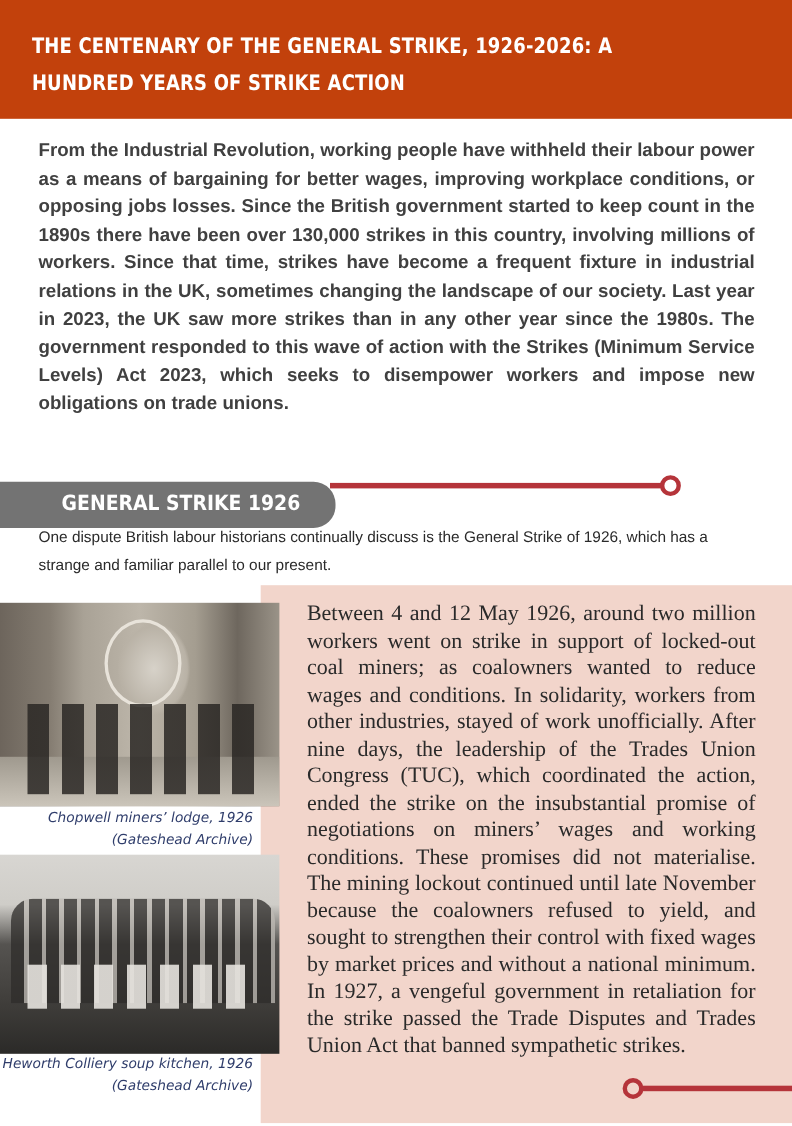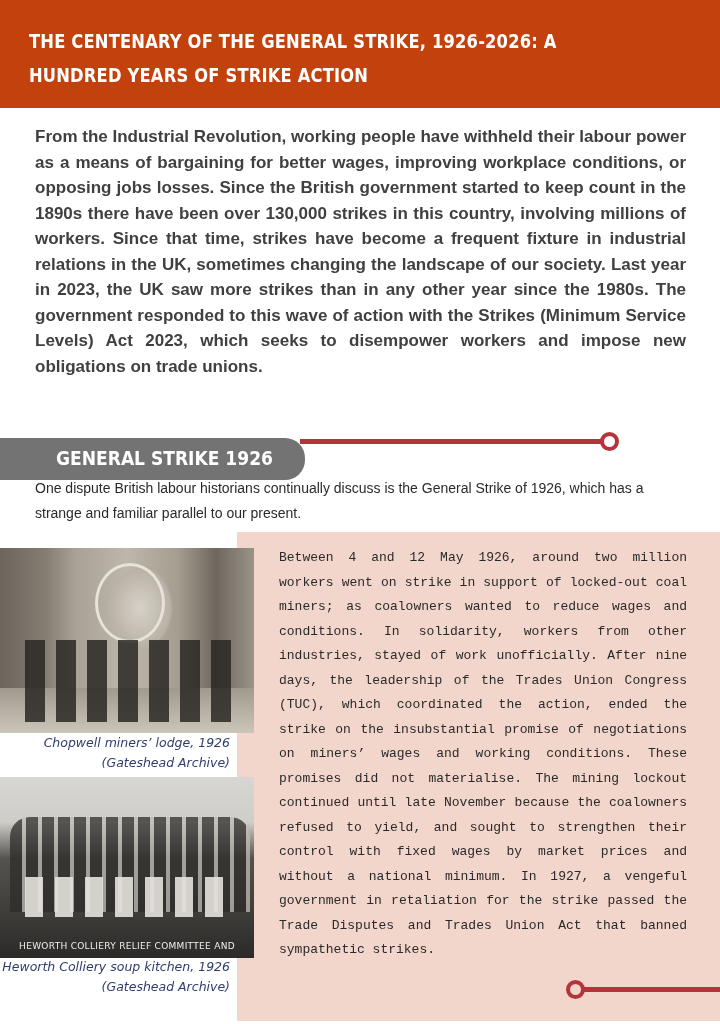--- a/index.html
+++ b/index.html
@@ -48,21 +48,21 @@
     font-family: "Liberation Sans", sans-serif; font-size: 14px; line-height: 25px;
     color: #2a2a2a;
   }
 
   .pink-box {
     position: absolute; left: 237px; top: 532px; width: 483px; height: 489px;
     background: #f2d5cb;
   }
   .pink-text {
     position: absolute; left: 279px; top: 546px; width: 408px;
-    font-family: Liberation Mono, monospace; font-size: 13px; line-height: 24.5px;
+    font-family: Liberation Serif, serif; font-size: 20px; line-height: 24.5px;
     color: #2a2a2a; text-align: justify;
   }
   .bottom-line {
     position: absolute; left: 583px; top: 987px; width: 137px; height: 5px;
     background: #b5343a;
   }
   .bottom-dot {
     position: absolute; left: 566px; top: 980px; width: 19px; height: 19px;
     border: 4.5px solid #b5343a; border-radius: 50%; background: #f2d5cb;
   }
@@ -148,19 +148,18 @@
 </div>
 <div class="caption caption-1">
   <div>Chopwell miners’ lodge, 1926</div>
   <div>(Gateshead Archive)</div>
 </div>
 
 <div class="photo photo-2">
   <div class="crowd"></div>
   <div class="aprons"></div>
   <div class="inscription">
-    <div>HEWORTH COLLIERY RELIEF COMMITTEE AND</div>
   </div>
 </div>
 <div class="caption caption-2">
   <div>Heworth Colliery soup kitchen, 1926</div>
   <div>(Gateshead Archive)</div>
 </div>
 
 </body></html>

